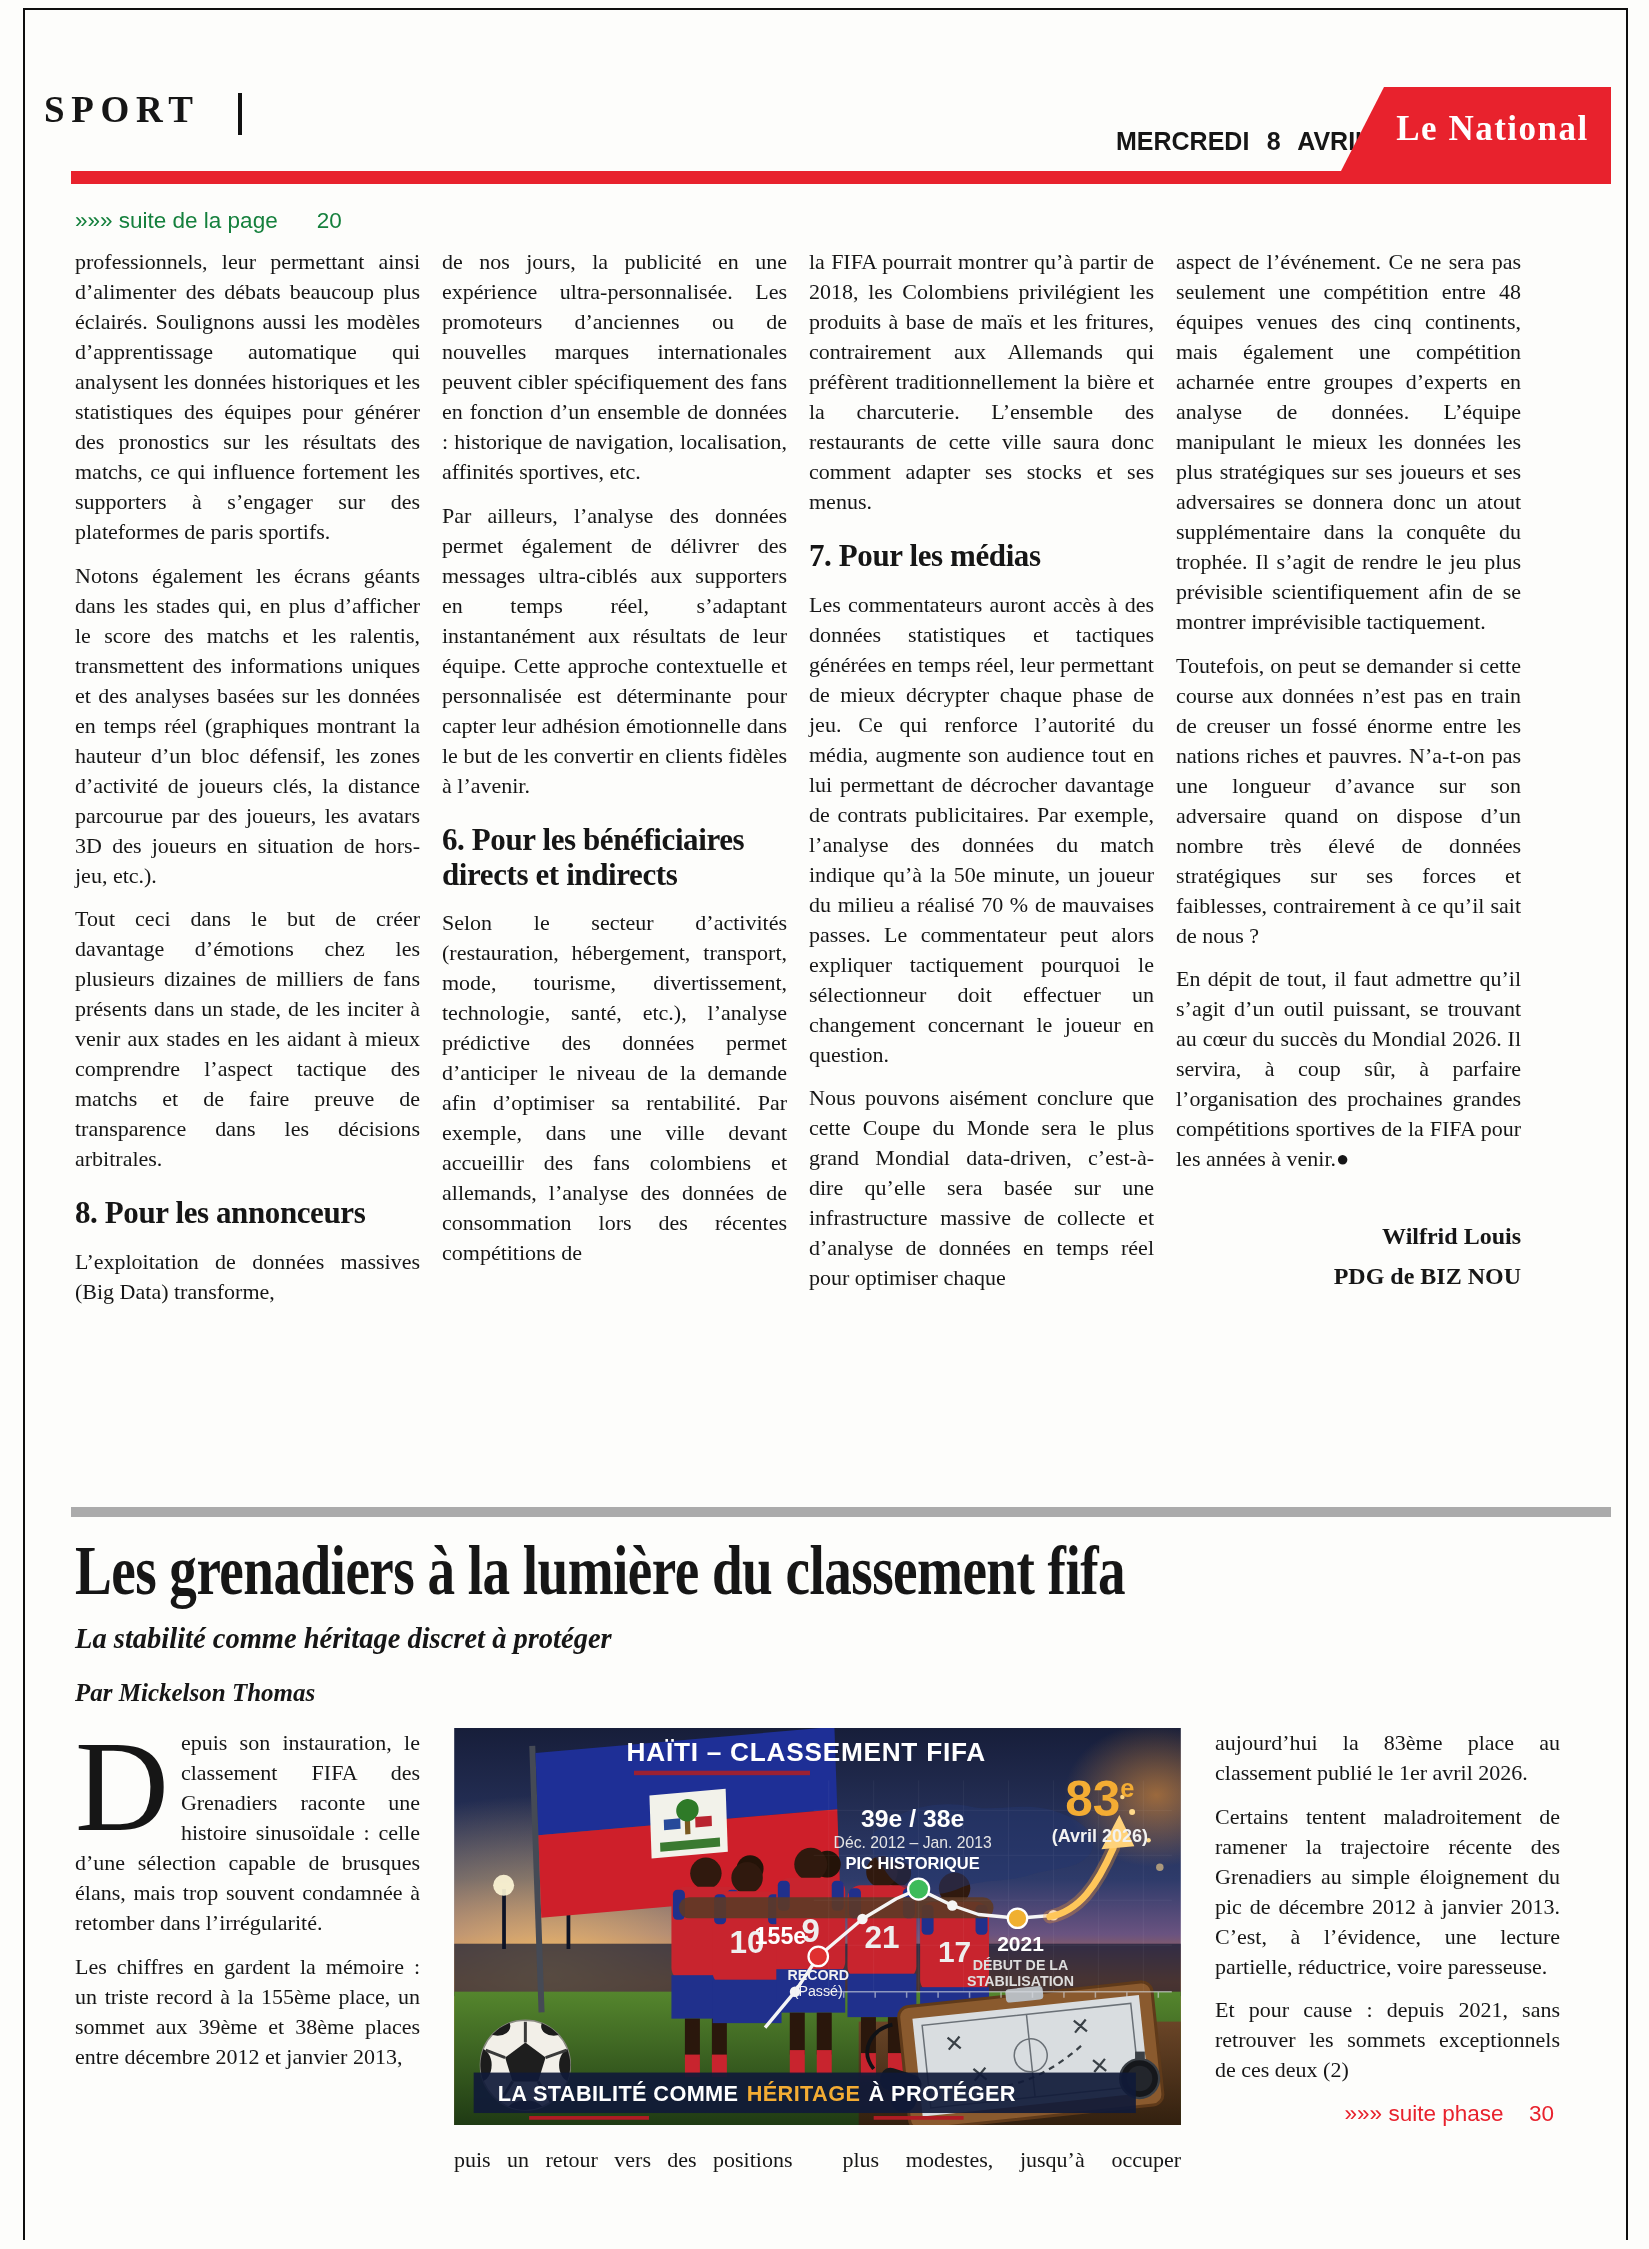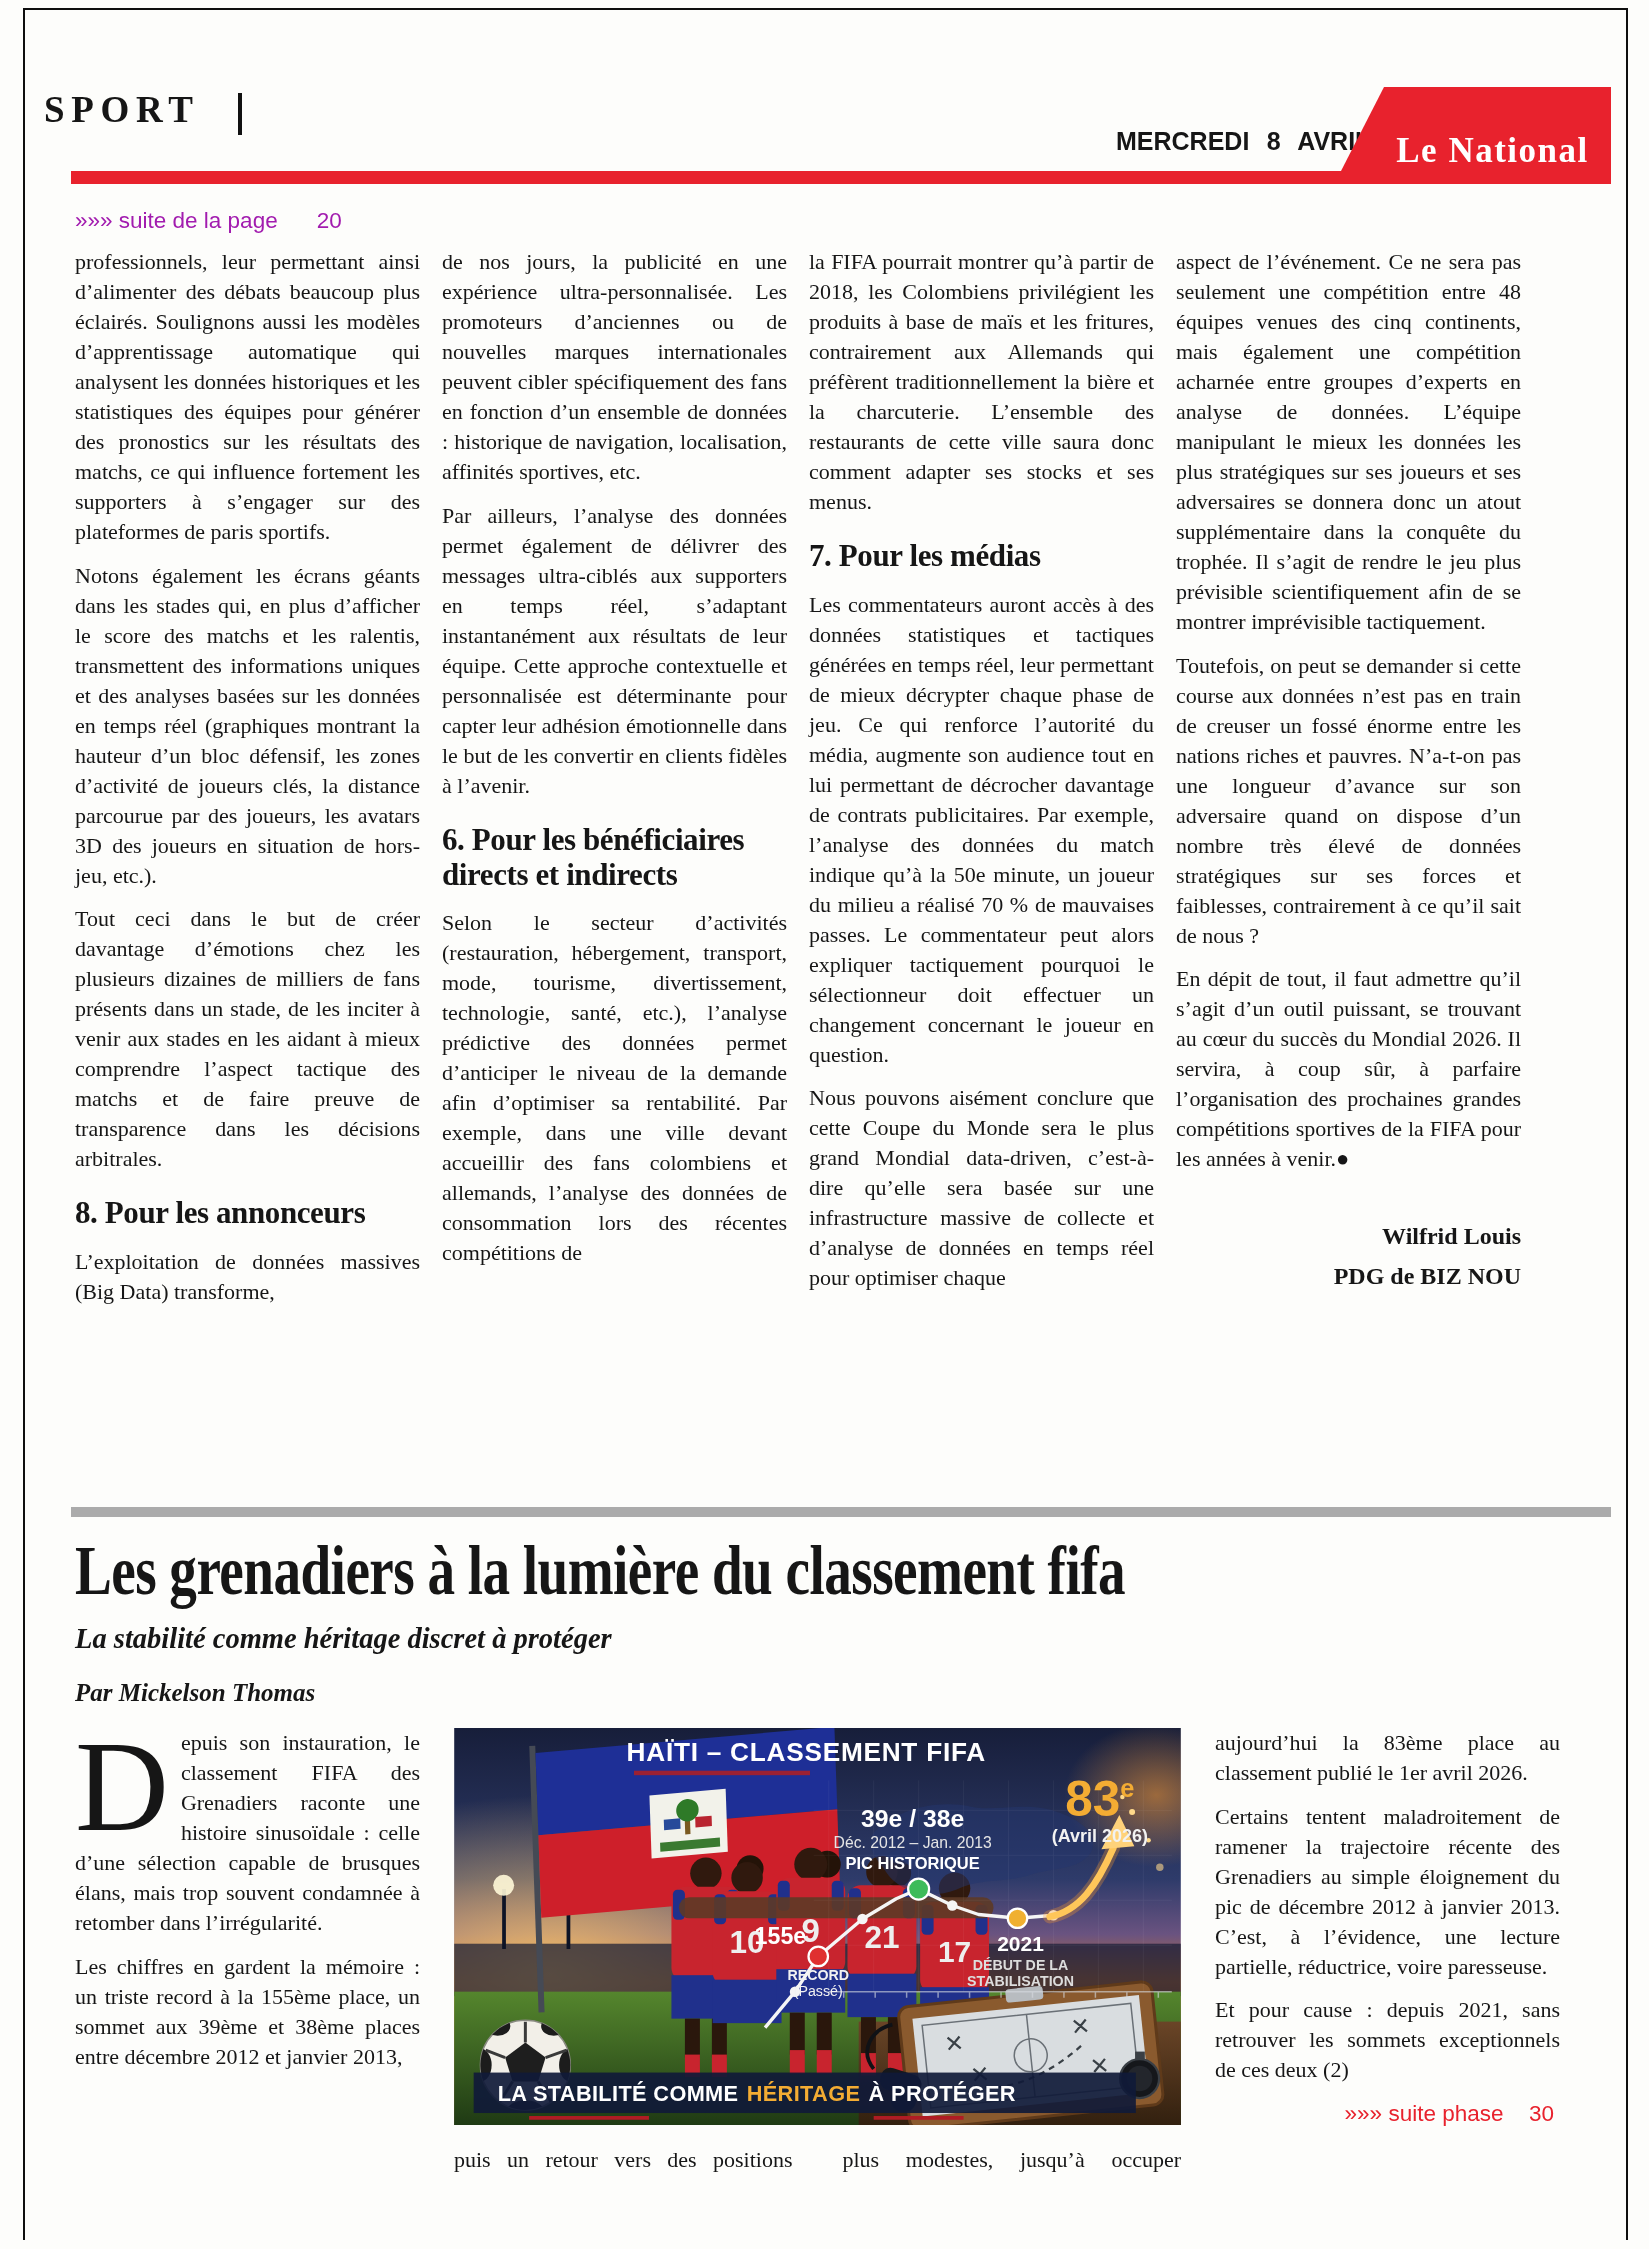--- a/index.html
+++ b/index.html
@@ -18,23 +18,23 @@
   .sport-sep { position:absolute; left:238px; top:93px; width:3.7px; height:42px; background:#111; }
   .dateline { position:absolute; top:127px; left:1116px; display:flex; gap:45px;
     font-family:"Liberation Sans", sans-serif; font-weight:bold; font-size:25px; }
   .dateline .date { word-spacing:10.5px; }
   .pagecorner { position:absolute; top:106px; right:45px; display:flex; gap:9px; align-items:flex-start; }
   .pagebar { width:6.7px; height:58px; background:#111; }
   .pagenum { font-family:"Liberation Sans", sans-serif; font-weight:bold; font-size:48px; line-height:54px; }
   .redband { position:absolute; top:171px; left:71px; width:1540px; height:12.7px; background:#e8222d; }
   .brand { position:absolute; top:87px; left:1341px; width:270px; height:84px; background:#e8222d;
     clip-path:polygon(43px 0, 100% 0, 100% 100%, 0 100%);
-    display:flex; align-items:flex-end; justify-content:center; }
+    display:flex; align-items:center; justify-content:center; }
   .brand span { color:#fff; font-weight:bold; font-size:35px; letter-spacing:1.5px; padding-left:33px; }
-  .suite1 { position:absolute; top:208px; left:75px; color:#a21caf;
+  .suite1 { position:absolute; top:208px; left:75px; color:#15803d;
     font-family:"Liberation Sans", sans-serif; font-size:22.5px; }
   .suite1 .pg { margin-left:39px; }
 
   
   .article1 { display:flex; gap:22px; padding-left:75px; min-height:1260px; align-items:flex-start; }
   .col { width:345px; font-size:22px; line-height:30px; text-align:justify; }
   .col p { margin:0 0 13.5px 0; }
   .col h3 { font-size:31px; line-height:35px; font-weight:bold; margin:21px 0 16.5px 0;
     text-align:left; letter-spacing:-0.4px; }
   .sig { margin-top:42px; text-align:right; }

